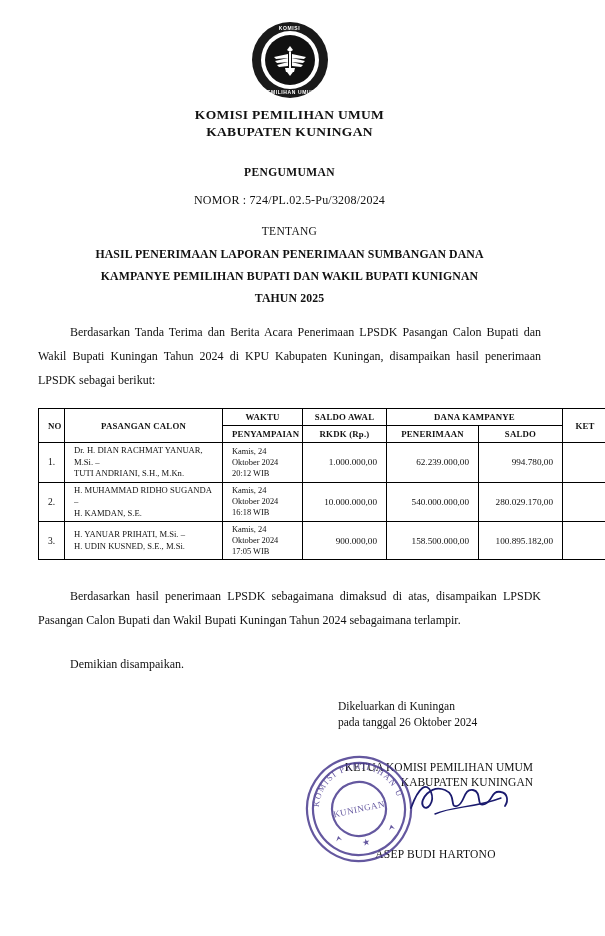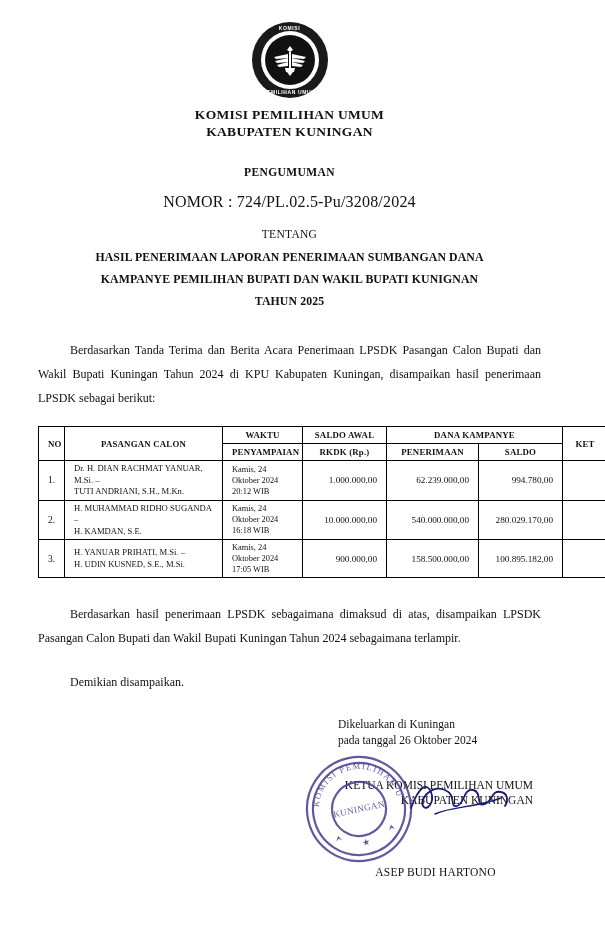--- a/index.html
+++ b/index.html
@@ -86,21 +86,21 @@
   }
   .spacer-1 { height: 26px; }
   .announce {
     text-align: center;
     font-weight: bold;
     font-size: 11.5px;
     letter-spacing: .4px;
   }
   .number {
     text-align: center;
-    font-size: 16px;
+    font-size: 12px;
     margin-top: 15px;
     letter-spacing: .2px;
   }
   .tentang {
     text-align: center;
     font-size: 11.5px;
     margin-top: 17px;
     letter-spacing: .3px;
   }
   .subject {
@@ -114,21 +114,21 @@
 
   
   .para {
     font-size: 12px;
     line-height: 24px;
     text-align: justify;
     text-justify: inter-word;
     margin: 0;
   }
   .para.indent { text-indent: 32px; }
-  .p-open { margin-top: 26px; }
+  .p-open { margin-top: 11px; }
   .p-after-table { margin-top: 24px; }
   .p-last { margin-top: 20px; }
 
   
   table.report {
     border-collapse: collapse;
     width: 100%;
     margin-top: 16px;
     font-size: 8.8px;
     table-layout: fixed;

